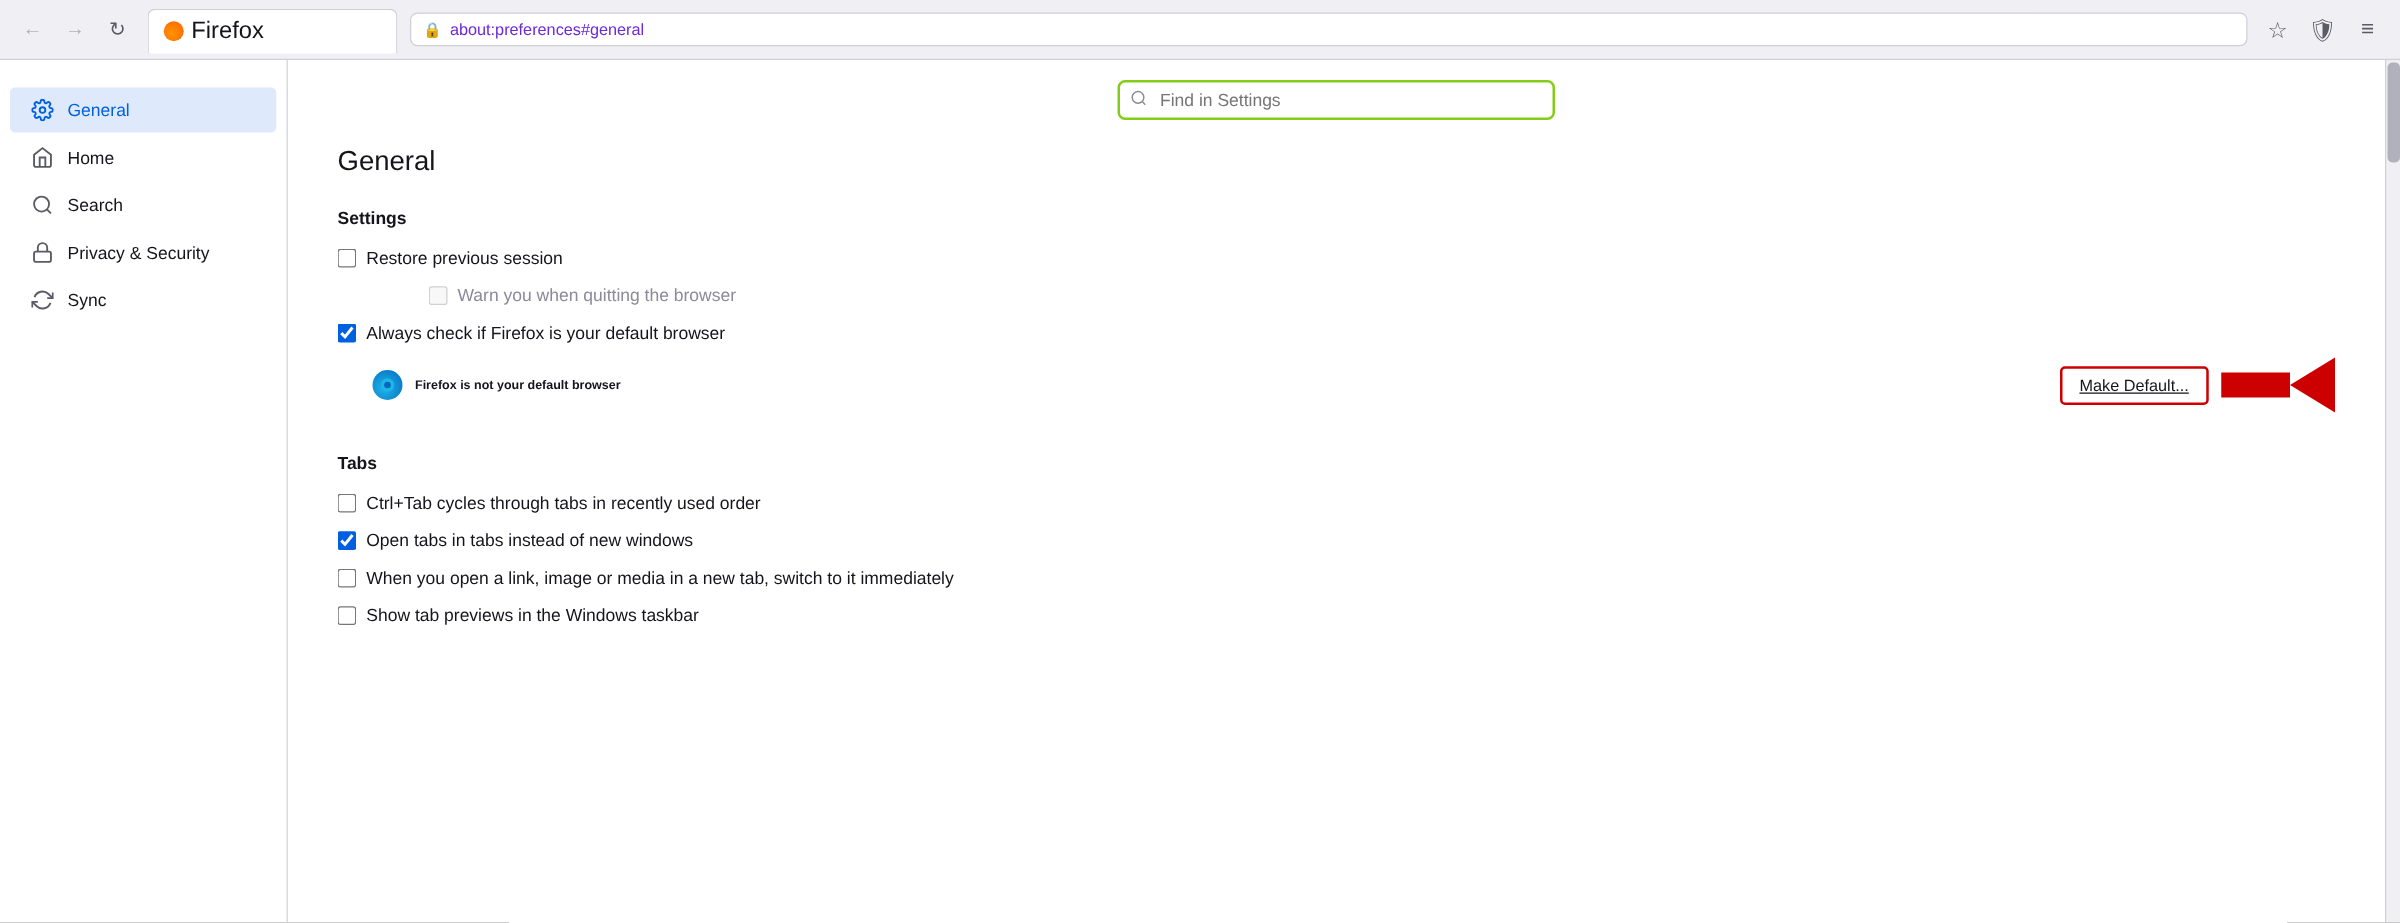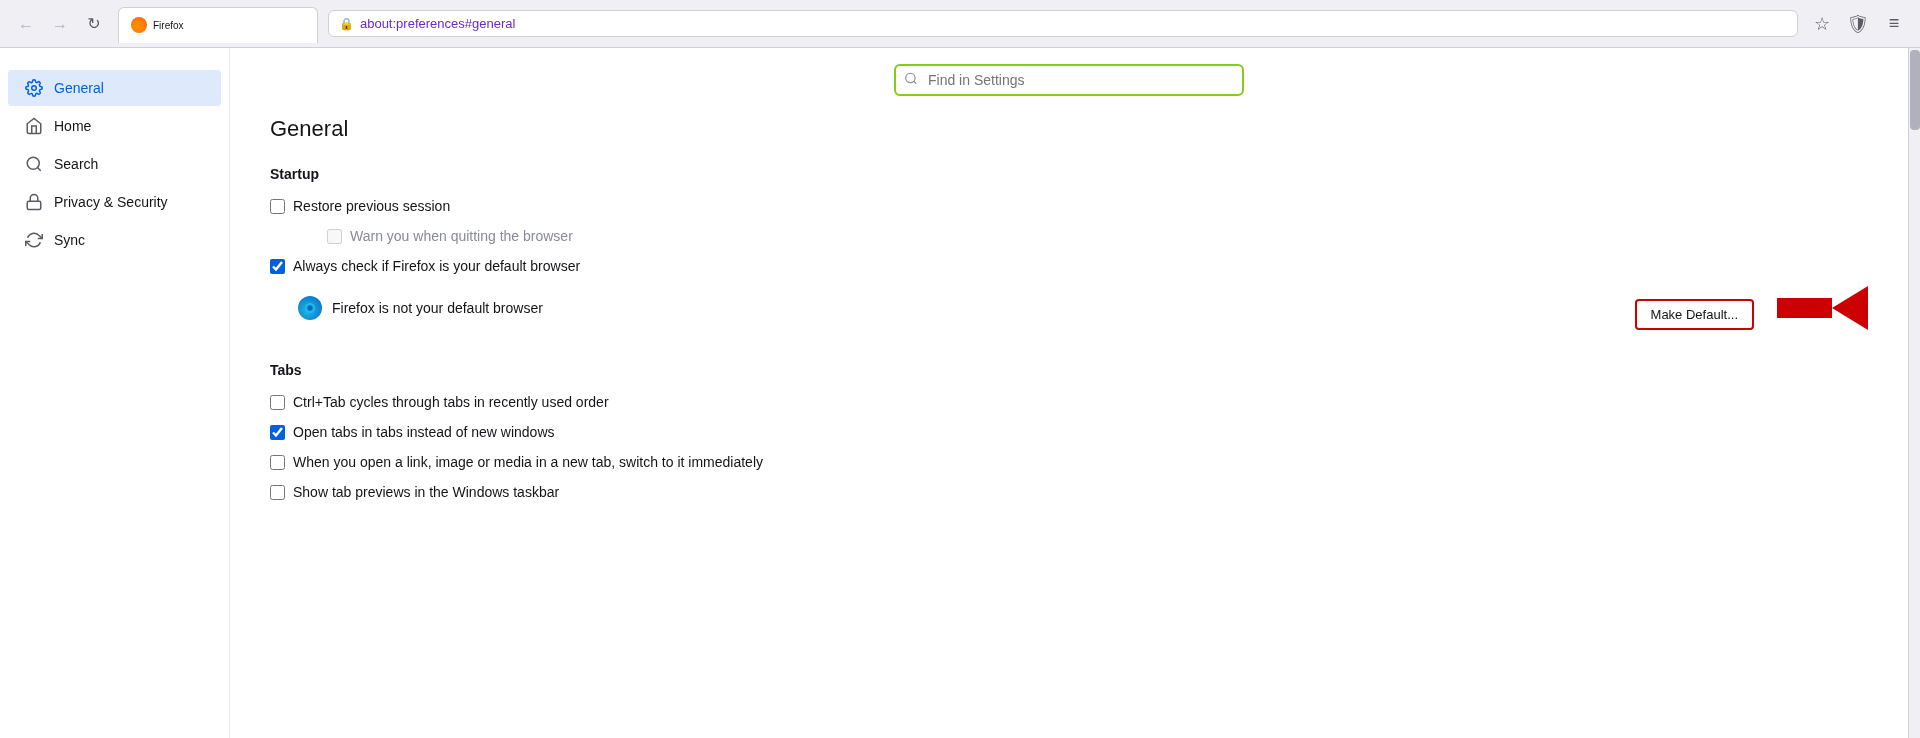--- a/index.html
+++ b/index.html
@@ -50,21 +50,21 @@
     }
     .tab {
       display: flex;
       align-items: center;
       gap: 6px;
       background: #fff;
       border-radius: 6px 6px 0 0;
       padding: 6px 12px;
       height: 36px;
       min-width: 200px;
-      font-size: 10px;
+      font-size: 19px;
       border: 1px solid #cfcfd8;
       border-bottom: none;
       position: relative;
       top: 1px;
     }
     .firefox-icon {
       width: 16px;
       height: 16px;
       background: radial-gradient(circle at 40% 60%, #ff9500, #ff6000);
       border-radius: 50%;
@@ -210,21 +210,21 @@
 
     
     .checkbox-item {
       display: flex;
       align-items: center;
       gap: 8px;
       margin-bottom: 10px;
       padding: 2px 0;
     }
     .checkbox-item.indented {
-      margin-left: 28px;
+      margin-left: 44px;
       padding-left: 29px;
     }
     .checkbox-item label {
       font-size: 14px;
       color: #15141a;
       cursor: pointer;
     }
     .checkbox-item input[type="checkbox"] {
       width: 15px;
       height: 15px;
@@ -379,21 +379,21 @@
             <line x1="21" y1="21" x2="16.65" y2="16.65"></line>
           </svg>
         </span>
         <input type="text" class="find-settings-input" placeholder="Find in Settings" style="">
       </div>
     </div>
 
     <h1 class="page-title">General</h1>
 
     <div class="section">
-      <h2 class="section-heading">Startup</h2>
+      <h2 class="section-heading">Settings</h2>
 
       <div class="checkbox-item">
         <input type="checkbox" id="restore-session" style="">
         <label for="restore-session">Restore previous session</label>
       </div>
 
       <div class="checkbox-item indented">
         <input type="checkbox" id="warn-quitting" disabled="" style="">
         <label for="warn-quitting" style="color:#8a8a98;">Warn you when quitting the browser</label>
       </div>
@@ -404,24 +404,24 @@
       </div>
 
       <div style="display:flex; align-items:center; margin-left:28px; margin-top:8px;">
         <div style="display:flex; align-items:center; gap:10px; flex:1;">
           <div class="default-browser-icon">
             <svg width="16" height="16" viewBox="0 0 24 24" fill="white">
               <circle cx="12" cy="12" r="8" fill="#1eb6e7"></circle>
               <circle cx="12" cy="12" r="4" fill="#0566c0"></circle>
             </svg>
           </div>
-          <span style="font-size:14px;font-weight:400;">Firefox is not your default browser</span>
+          <span style="font-size:10px;font-weight:700;">Firefox is not your default browser</span>
         </div>
 
-        <div style="display:flex; align-items:flex-end; gap:13px;">
+        <div style="display:flex; align-items:center; gap:0;text-decoration:underline;">
           <button class="make-default-btn-outlined">Make Default...</button>
 
           <div style="display:flex; align-items:center; margin-left:10px;">
             <div style="width:55px; height:20px; background:#cc0000;"></div>
             <div style="width:0;height:0;border-top:22px solid transparent;border-bottom:22px solid transparent;border-right:36px solid #cc0000;"></div>
           </div>
         </div>
       </div>
     </div>
 

